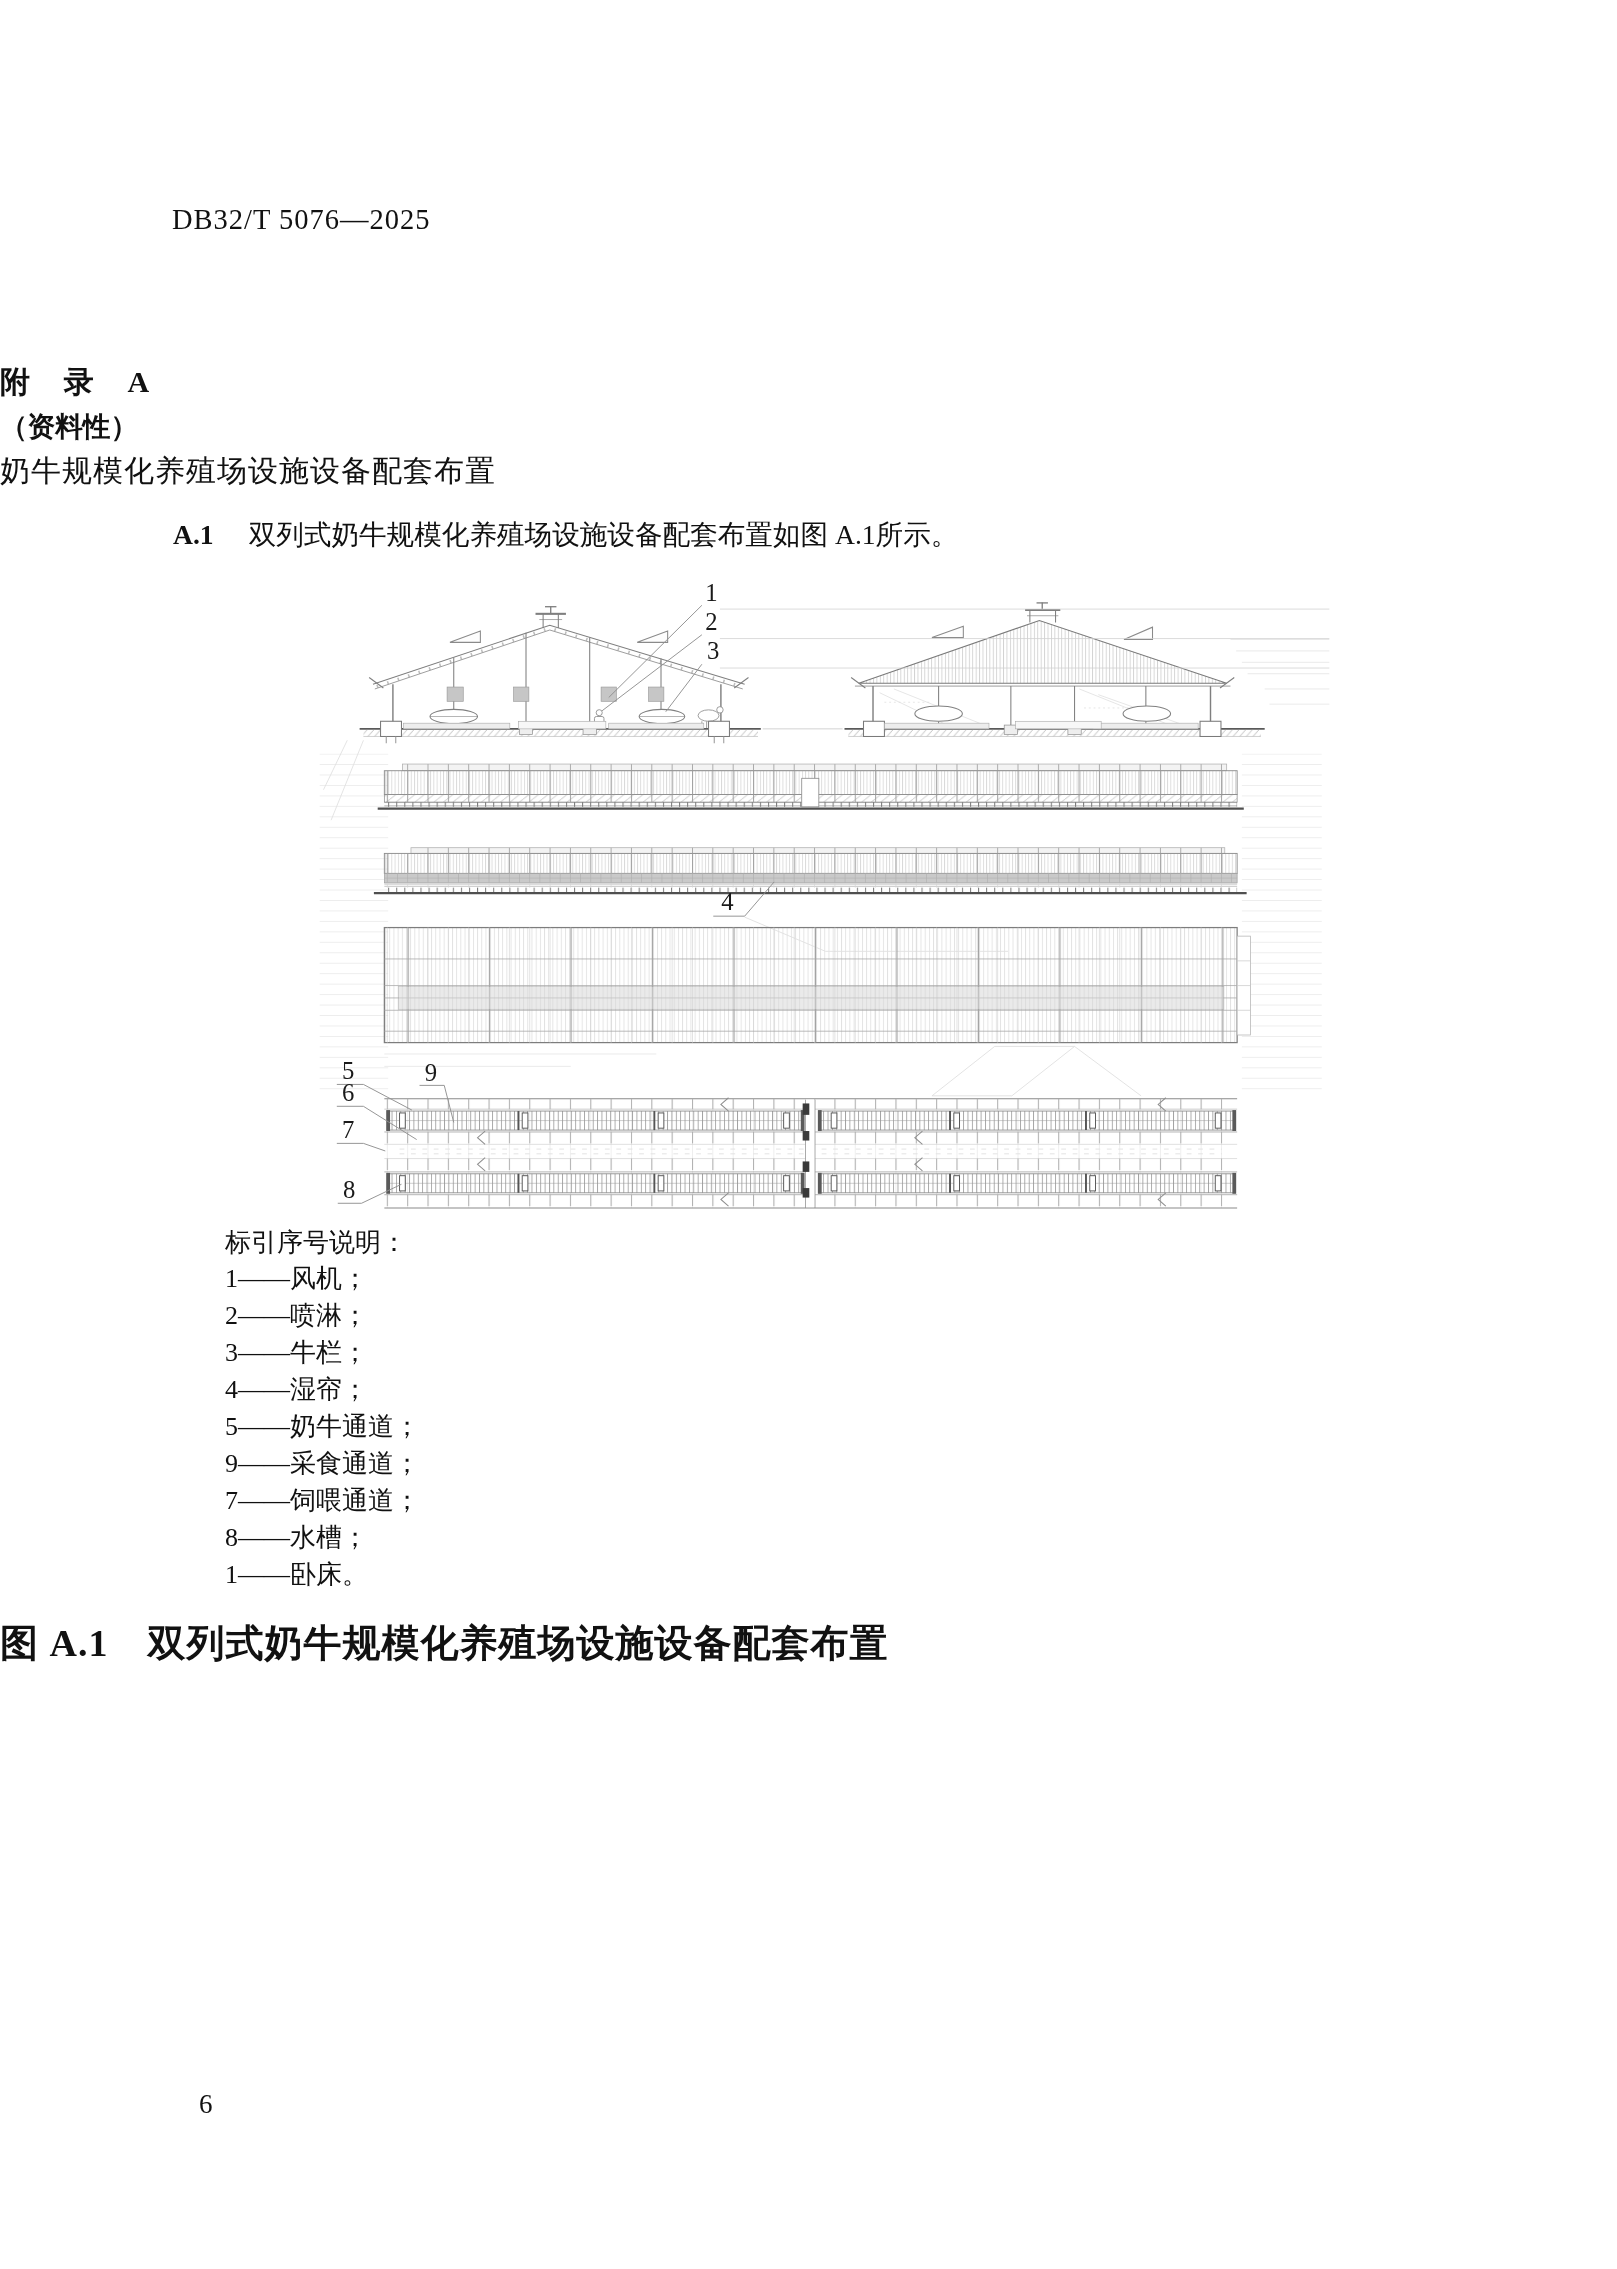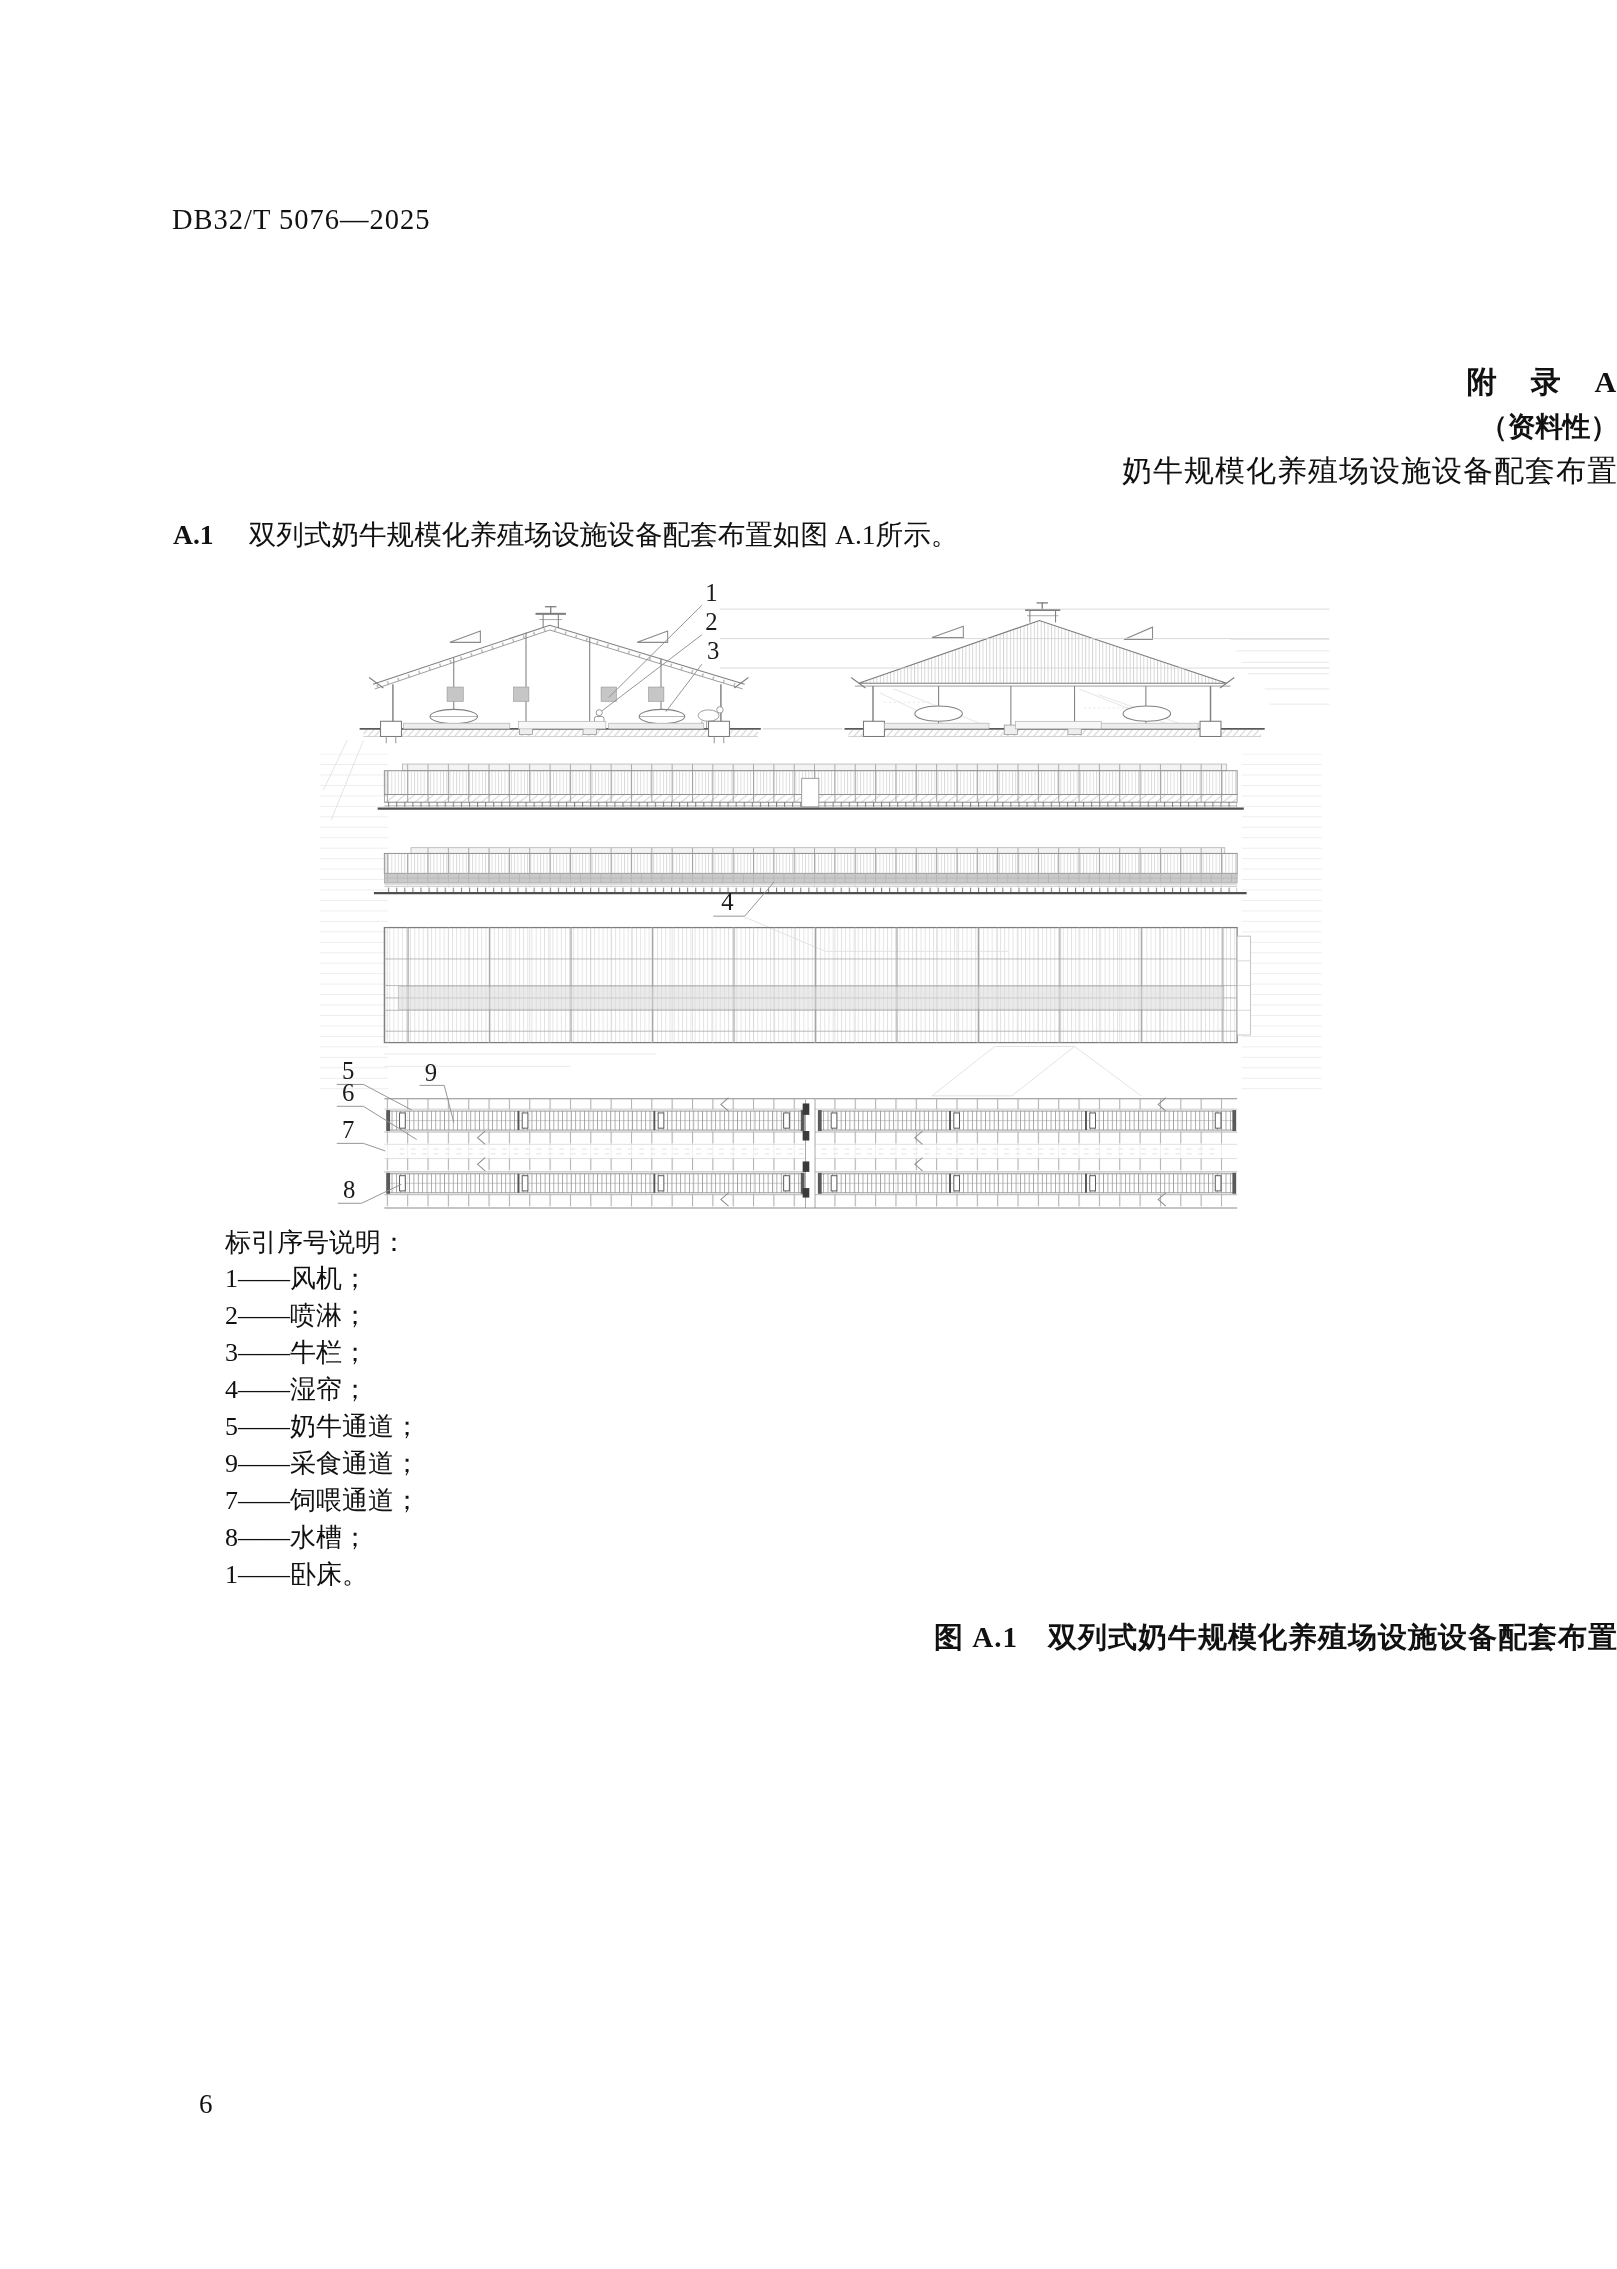--- a/index.html
+++ b/index.html
@@ -1,27 +1,27 @@
 <!DOCTYPE html>
 <html style="font-size:15px"><head>
 <meta charset="utf-8">
 <style>
   html,body{margin:0;padding:0;background:#fff;}
   body{width:1618px;height:2269px;position:relative;font-family:"Liberation Serif","DejaVu Serif",serif;color:#111;}
   .abs{position:absolute;}
-  .center{left:0;right:0;text-align:right;}
+  .center{left:0;right:0;text-align:left;}
   .doc-header{left:172px;top:204px;font-size:28.5px;font-weight:400;letter-spacing:1px;}
   .title-1{top:362px;font-size:30px;font-weight:700;letter-spacing:1.9px;}
   .title-2{top:408px;font-size:27.6px;font-weight:700;}
   .title-3{top:451px;font-size:30px;font-weight:400;letter-spacing:1px;}
   .clause{left:173px;top:516px;font-size:27.6px;}
   .clause .num{font-weight:700;margin-right:35px;}
   .legend-head{left:225px;top:1225px;font-size:26px;}
   .legend-list{left:225px;top:1260px;font-size:26px;line-height:37px;}
-  .fig-caption{top:1618px;font-size:29px;font-weight:700;letter-spacing:1px;}
+  .fig-caption{top:1618px;font-size:38px;font-weight:700;letter-spacing:1px;}
   .page-num{left:199px;top:2089px;font-size:27px;}
   svg text{font-family:"Liberation Serif","DejaVu Serif",serif;fill:#1a1a1a;}
 </style>
 </head>
 <body>
 
 <div class="abs doc-header">DB32/T 5076—2025</div>
 
 <div class="abs center title-1">附　录　A</div>
 <div class="abs center title-2">（资料性）</div>

